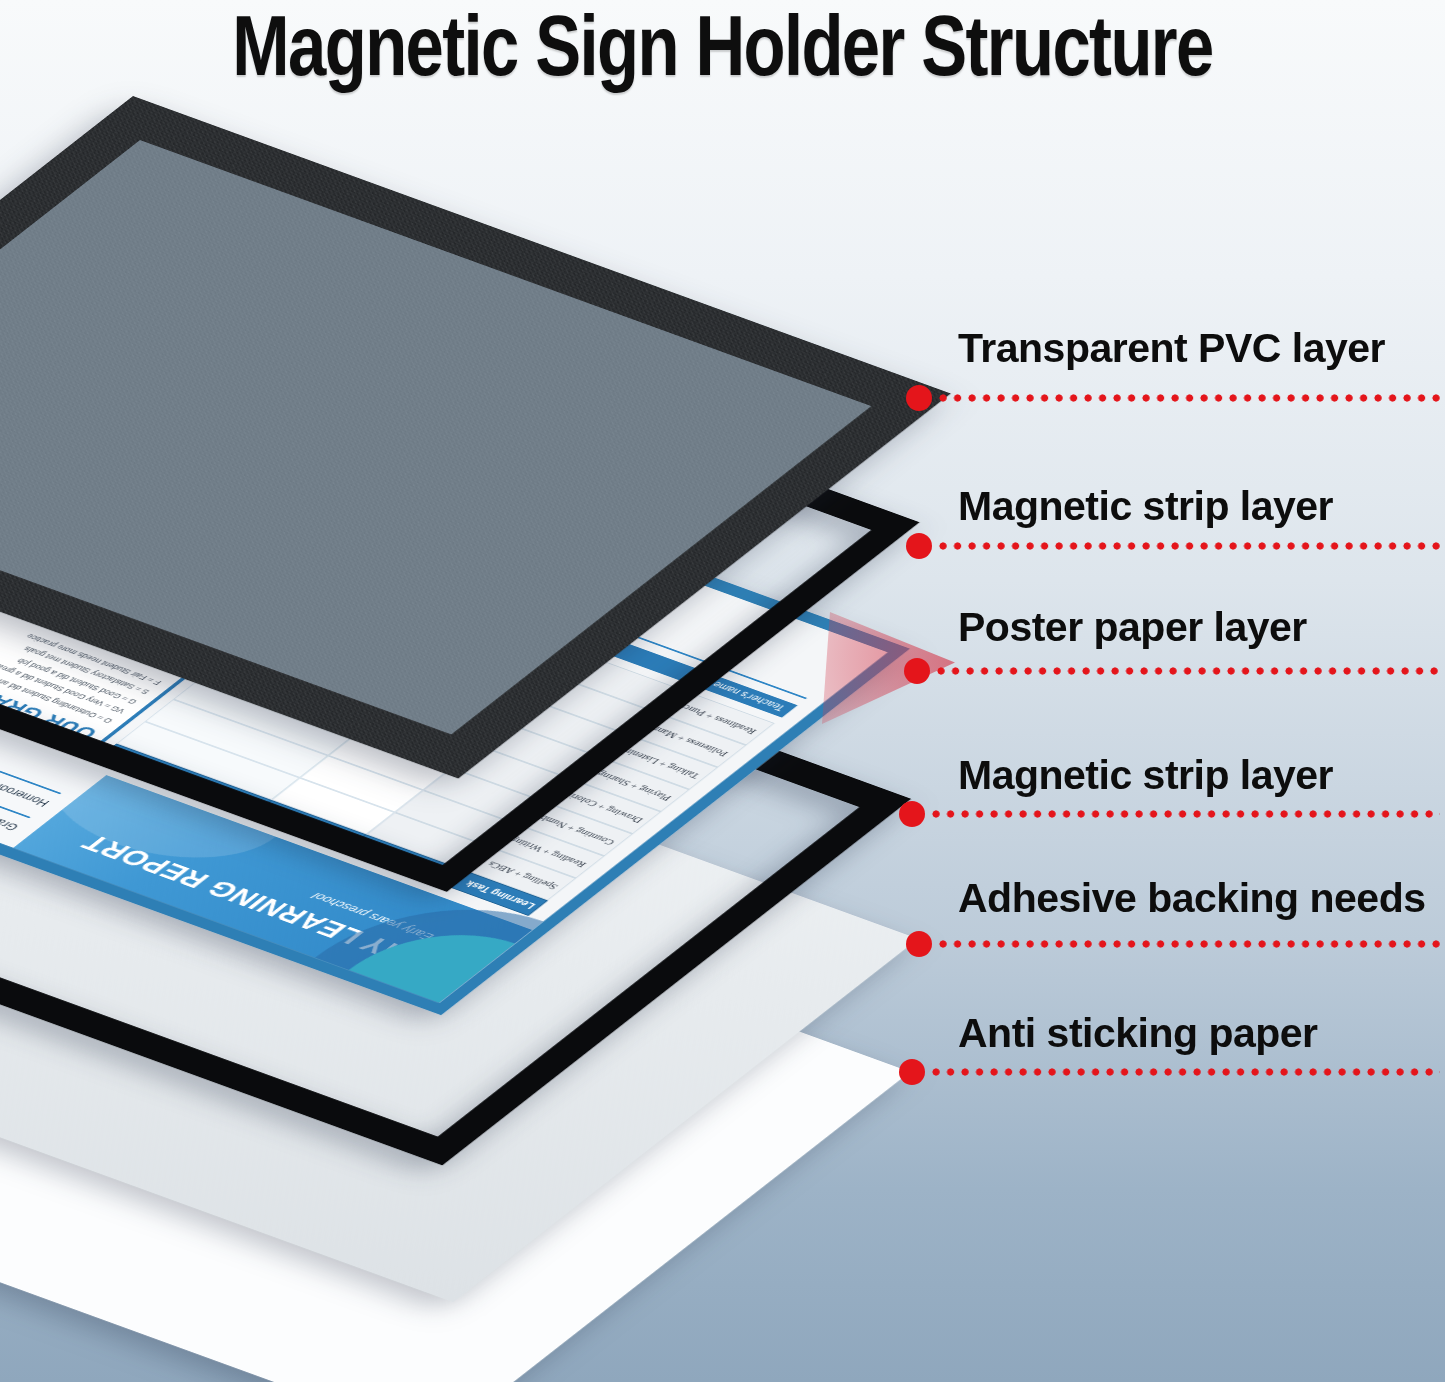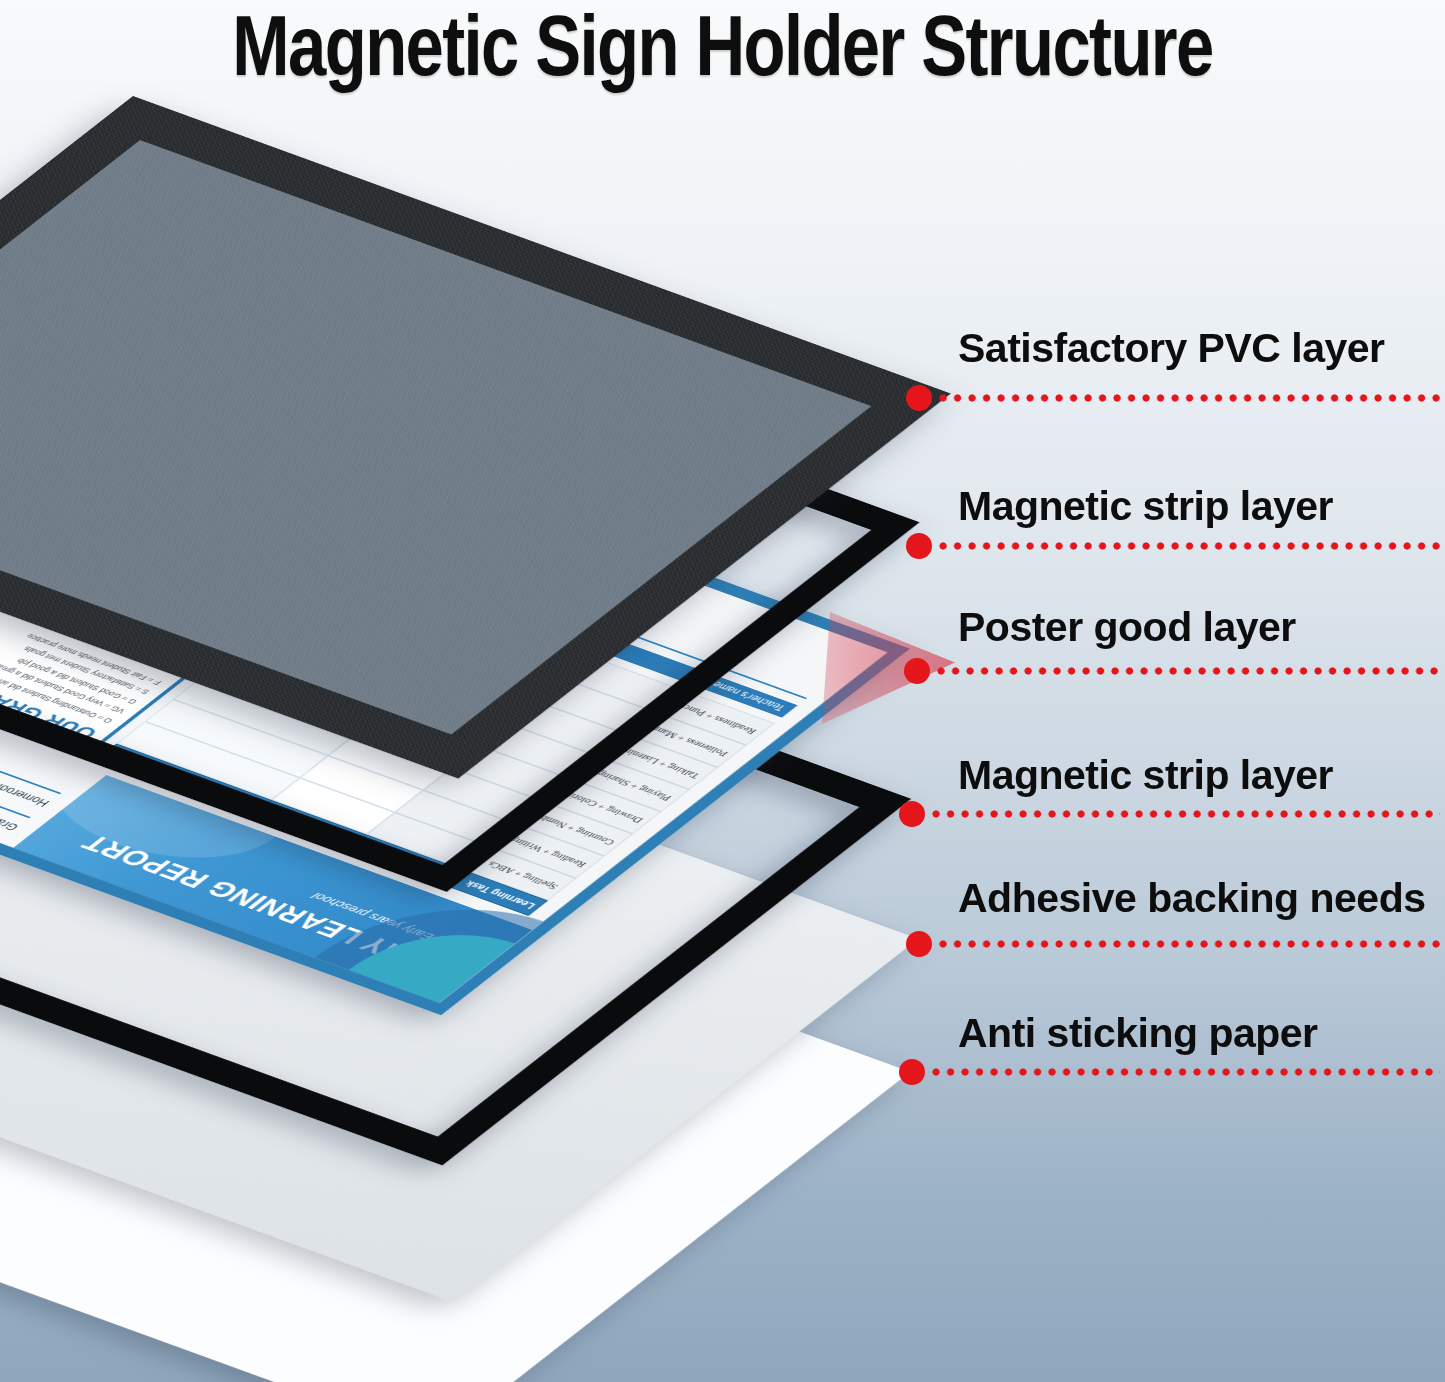--- a/index.html
+++ b/index.html
@@ -180,29 +180,29 @@
 
   <div class="poster-corner-highlight"></div>
 
   <div class="layer layer-mag1"></div>
 
   <div class="layer layer-pvc">
     <div class="pvc-window"></div>
   </div>
 </div>
 
-<div class="layer-label" style="top:325px;">Satisfactory PVC layer</div>
+<div class="layer-label" style="top:325px;">Transparent PVC layer</div>
 <div class="big-dot" style="left:906px;top:385px;"></div>
 <div class="leader" style="left:937px;top:393px;width:503px;"></div>
 
 <div class="layer-label" style="top:483px;">Magnetic strip layer</div>
 <div class="big-dot" style="left:906px;top:533px;"></div>
 <div class="leader" style="left:937px;top:541px;width:503px;"></div>
 
-<div class="layer-label" style="top:604px;">Poster good layer</div>
+<div class="layer-label" style="top:604px;">Poster paper layer</div>
 <div class="big-dot" style="left:904px;top:658px;"></div>
 <div class="leader" style="left:935px;top:666px;width:505px;"></div>
 
 <div class="layer-label" style="top:752px;">Magnetic strip layer</div>
 <div class="big-dot" style="left:899px;top:801px;"></div>
 <div class="leader" style="left:930px;top:809px;width:510px;"></div>
 
 <div class="layer-label" style="top:875px;">Adhesive backing needs</div>
 <div class="big-dot" style="left:906px;top:931px;"></div>
 <div class="leader" style="left:937px;top:939px;width:503px;"></div>

